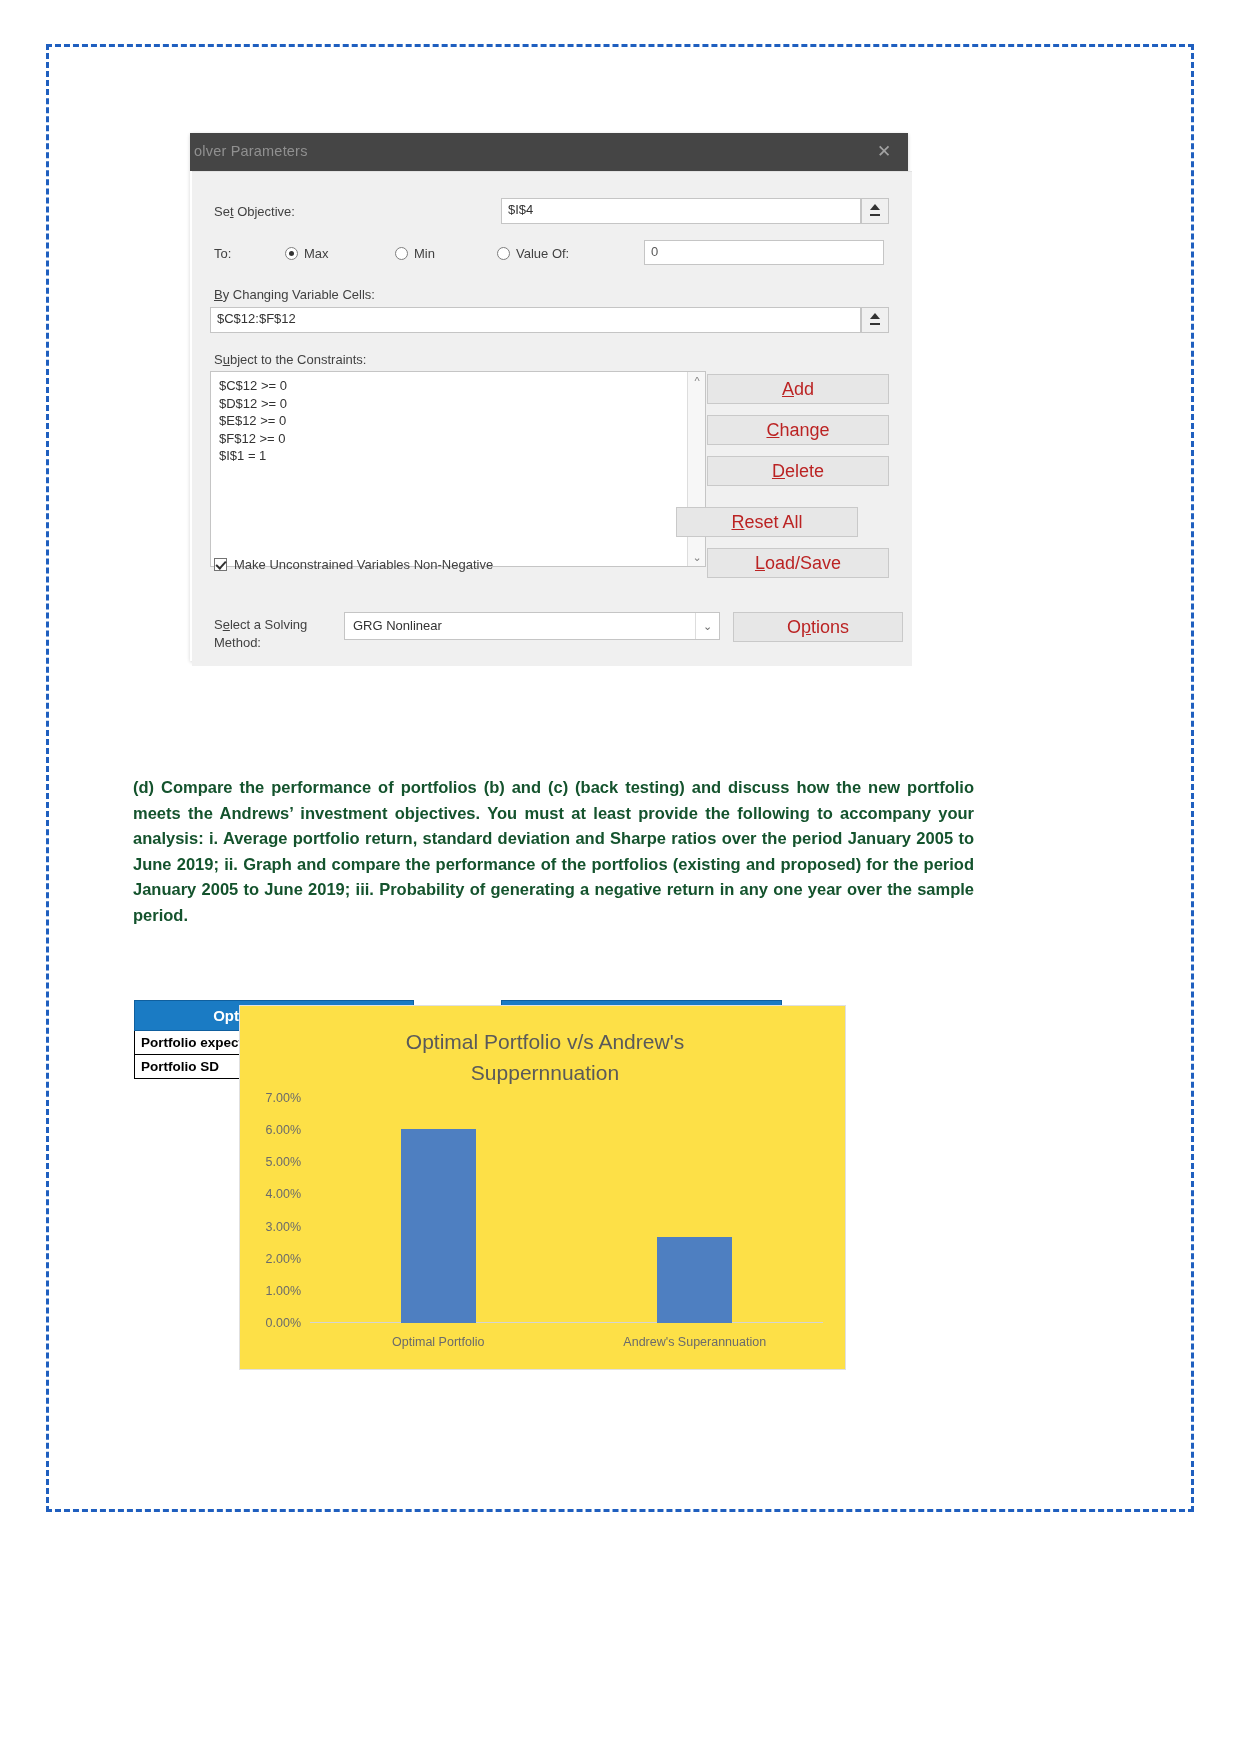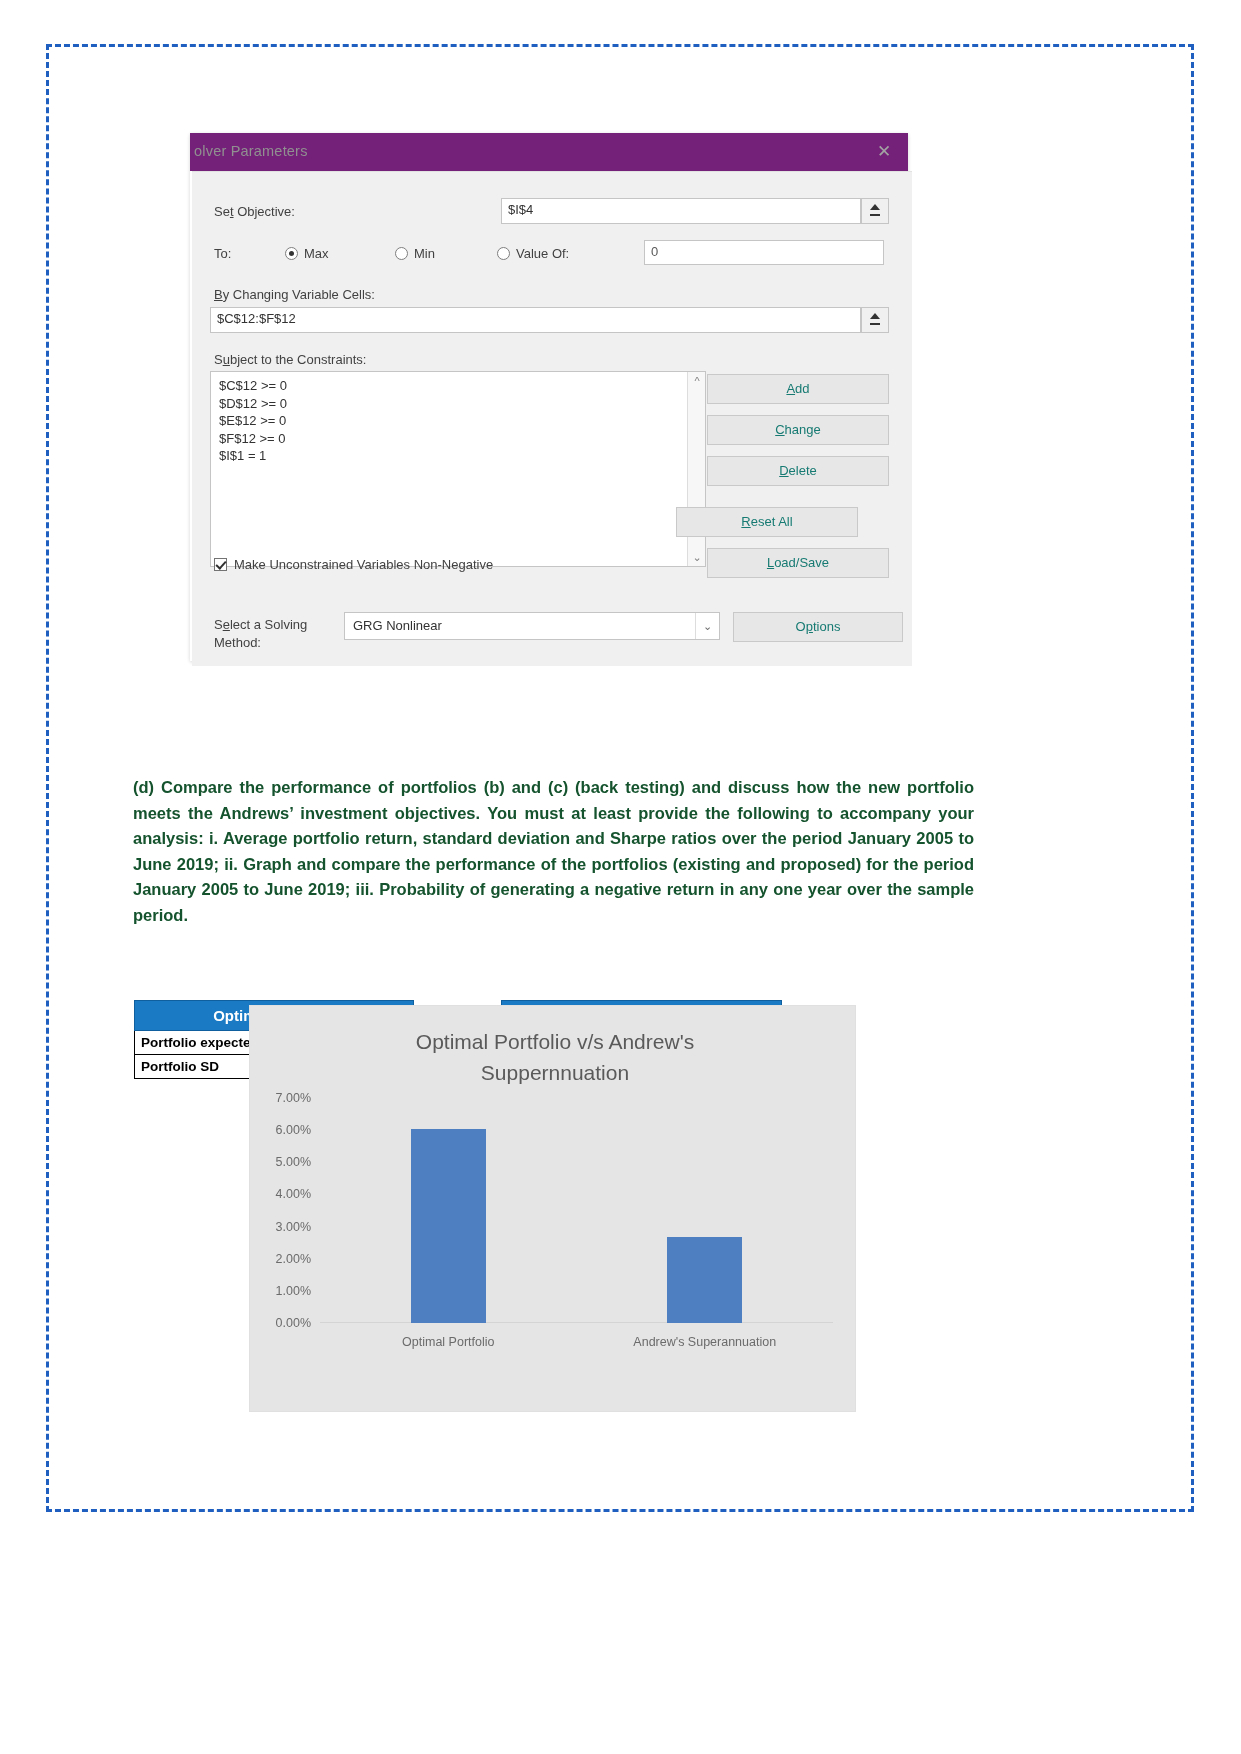--- a/index.html
+++ b/index.html
@@ -20,21 +20,21 @@
 
   
   .solver-dialog{
     position:absolute;left:190px;top:133px;
     width:718px;height:528px;
     background:#ffffff;
     box-shadow:0 1px 4px rgba(0,0,0,.18);
     opacity:.97;
   }
   .solver-titlebar{
-    height:38px;position:relative;background:#701a75;
+    height:38px;position:relative;background:#404040;
   }
   .solver-title{
     position:absolute;left:4px;top:10px;
     font-size:14.5px;color:#8d8d8d;letter-spacing:.2px;
   }
   .solver-close{
     position:absolute;right:14px;top:9px;
     width:20px;height:20px;color:#a0a0a0;font-size:17px;
     line-height:20px;text-align:center;
   }
@@ -96,21 +96,21 @@
   }
   .sb-arrow{
     position:absolute;left:0;width:18px;height:18px;color:#7d7d7d;
     font-size:11px;text-align:center;line-height:18px;
   }
   .sb-up{top:0;}
   .sb-down{bottom:0;}
 
   .btn{
     position:absolute;background:#e7e7e7;border:1px solid #c8c8c8;
-    font-size:13px;color:#0f766e;text-align:center;
+    font-size:18px;color:#b91c1c;text-align:center;
     box-sizing:border-box;line-height:28px;height:30px;
   }
   .btn u{text-decoration:underline;}
 
   .chk{
     display:inline-block;width:13px;height:13px;
     border:1px solid #6f6f6f;background:#fff;vertical-align:-2px;
     position:relative;margin-right:7px;box-sizing:border-box;
   }
   .chk.on:after{
@@ -155,23 +155,23 @@
 
   #tbl-optimal{left:134px;top:1000px;width:280px;}
   #tbl-optimal td.key{width:208px;}
   #tbl-optimal td.val{width:70px;}
   #tbl-andrew{left:501px;top:1000px;width:281px;}
   #tbl-andrew td.key{width:209px;}
   #tbl-andrew td.val{width:70px;}
 
   
   .chart-card{
-    position:absolute;left:249px;top:1005px;
-    width:607px;height:407px;
-    background:#e5e5e5;border:1px solid #e0e0e0;
+    position:absolute;left:239px;top:1005px;
+    width:607px;height:365px;
+    background:#fde047;border:1px solid #e0e0e0;
     box-sizing:border-box;
   }
   .chart-title{
     position:absolute;left:60px;top:20px;width:490px;
     text-align:center;font-size:21px;color:#5a5a5a;
     line-height:31px;font-family:"Liberation Sans", sans-serif;
   }
   .plot{
     position:absolute;left:70px;top:92px;
     width:513px;height:225px;

